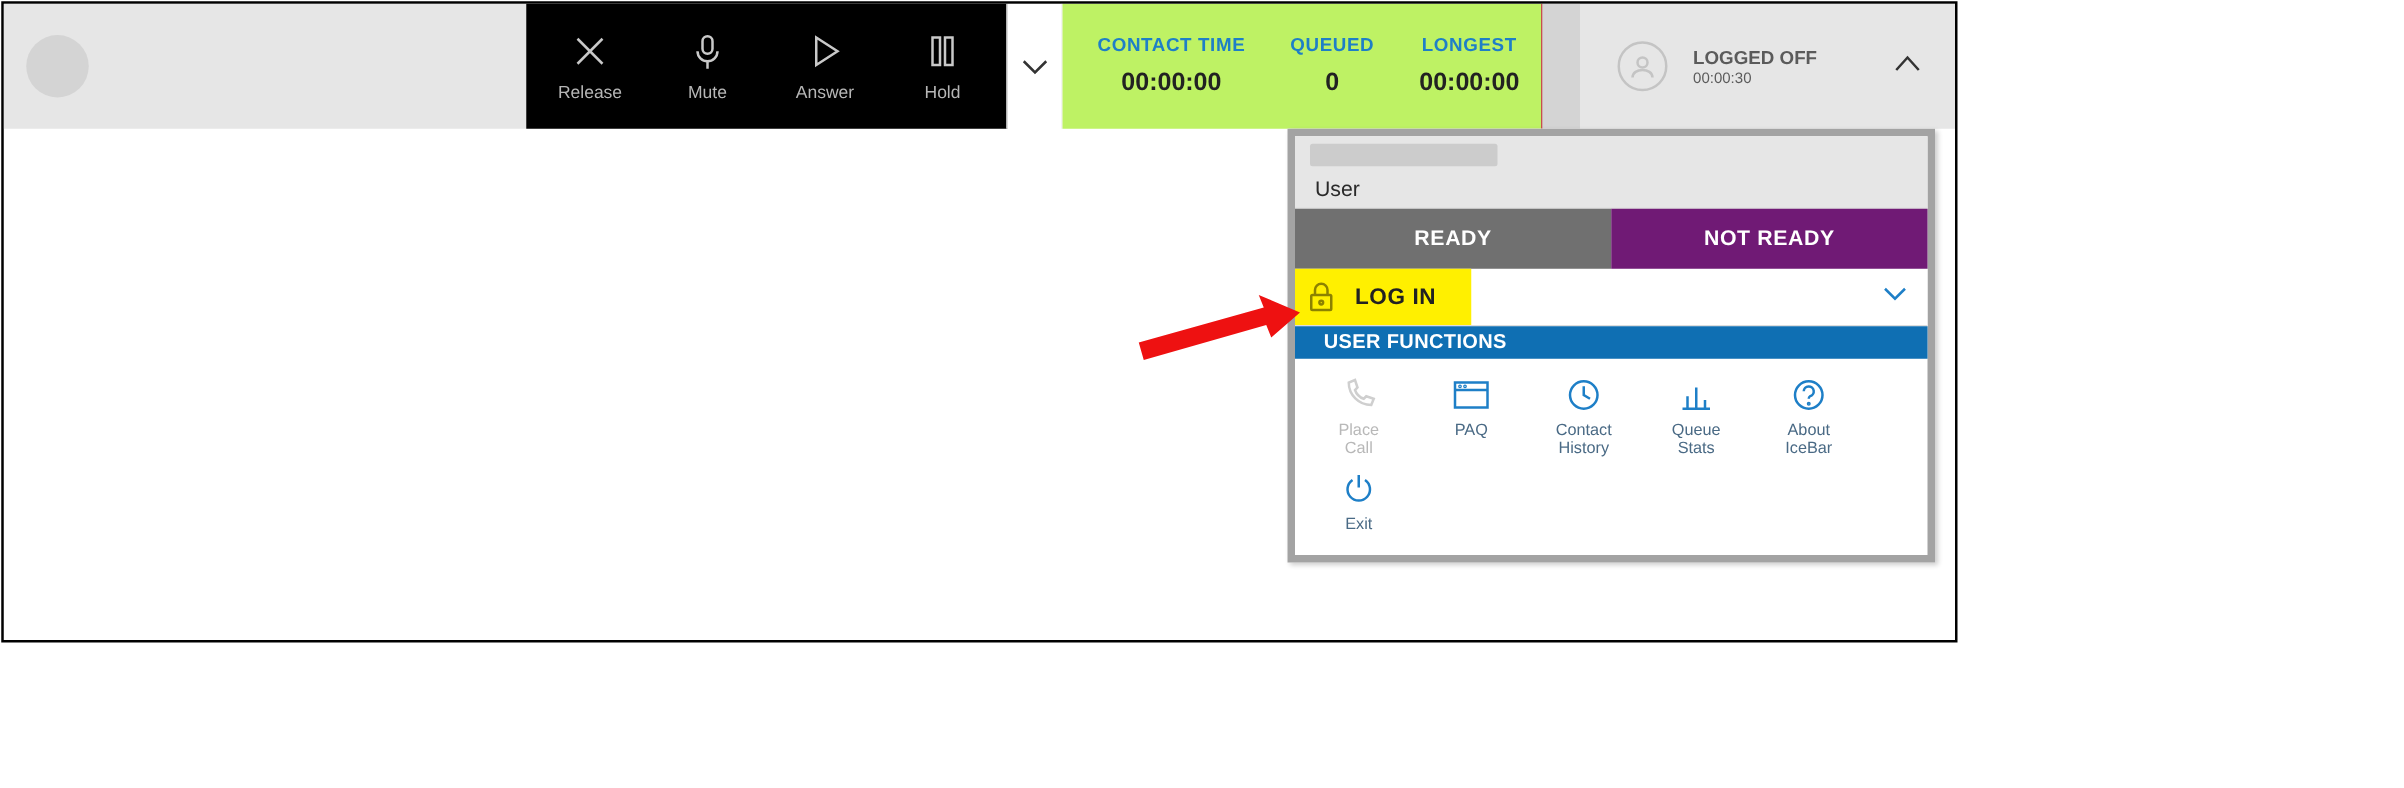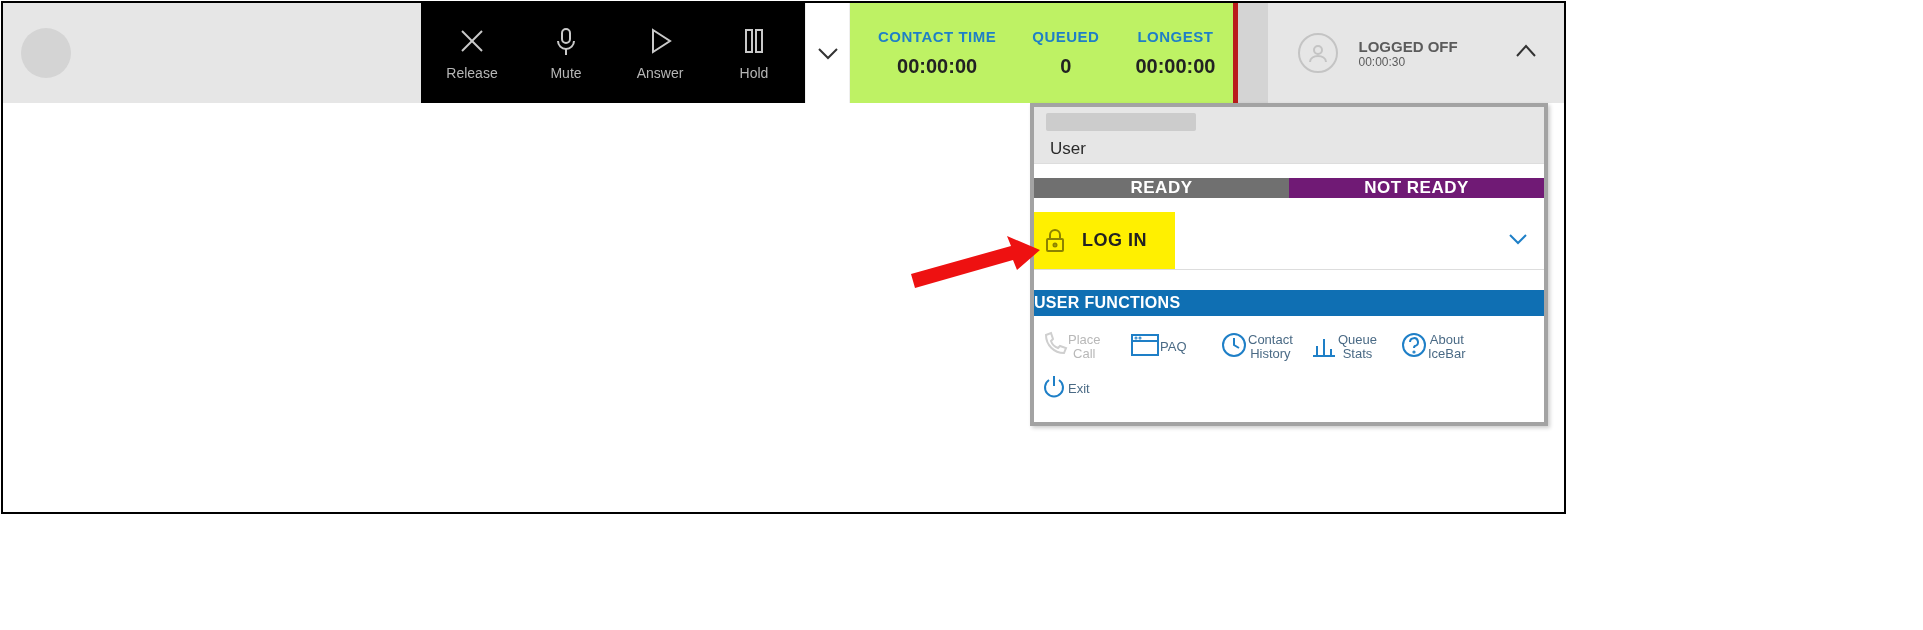--- a/index.html
+++ b/index.html
@@ -12,49 +12,49 @@
   .call-buttons { background: #000000; display: flex; align-items: center; padding: 0 4px; border-right: 1px solid #efefef; }
   .cbtn { width: 94px; display: flex; flex-direction: column; align-items: center; justify-content: center; color: #b6b6b6; font-size: 14px; cursor: pointer; }
   .cbtn svg { stroke: #c9c9c9; }
   .cbtn .lbl { margin-top: 8px; }
   .chev-wrap { width: 44px; display: flex; align-items: center; justify-content: center; background: #fff; border-right: 1px solid #efefef; }
   .stats { display: flex; align-items: center; background: #bef264; height: 100%; }
   .stat { display: flex; flex-direction: column; align-items: center; justify-content: center; padding: 0 18px; }
   .stat.first { padding-left: 28px; }
   .stat-label { color: #1e7fc7; font-size: 15px; letter-spacing: 0.5px; font-weight: 600; }
   .stat-value { color: #222; font-size: 20px; font-weight: 700; margin-top: 10px; }
-  .toolbar-right { flex: 1; background: #e6e6e6; display: flex; align-items: center; border-left: 5px solid #b91c1c; }
+  .toolbar-right { flex: 1; background: #e6e6e6; display: flex; align-items: center; border-left: 1px solid #b91c1c; }
   .sep-bar { width: 30px; height: 100%; background: #d4d4d4; }
   .user-circle { width: 40px; height: 40px; border: 2px solid #c4c4c4; border-radius: 50%; display: flex; align-items: center; justify-content: center; margin-left: 30px; }
   .user-circle svg { stroke: #c4c4c4; }
   .status-block { margin-left: 20px; color: #5b5b5b; }
   .status-block .st-label { font-weight: 600; font-size: 15px; }
   .status-block .st-time { font-size: 12px; }
   .chev-up { margin-left: auto; margin-right: 24px; }
 
   
-  .panel { position: absolute; top: 100px; left: 1027px; right: 16px; background: #fff; border: 4px solid #a3a3a3; box-shadow: 2px 2px 4px rgba(0,0,0,0.2); z-index: 10; }
+  .panel { position: absolute; top: 100px; left: 1027px; right: 16px; background: #fff; border: 6px solid #a3a3a3; box-shadow: 2px 2px 4px rgba(0,0,0,0.2); z-index: 10; }
   .panel-header { background: #e6e6e6; padding: 6px 10px 4px 12px; border-bottom: 1px solid #ddd; }
   .redact-big { display: inline-block; width: 150px; height: 18px; background: #ccc; border-radius: 2px; }
   .user-name { color: #2a2a2a; font-size: 17px; margin-top: 4px; padding-left: 4px; }
   .remote-row { display: flex; height: 30px; border: 1px solid #bdbdbd; border-left: none; border-right: none; }
   .remote-lbl { background: #0f6fb3; color: #fff; font-weight: 700; font-size: 16px; padding: 3px 8px 0 8px; }
   .remote-input { flex: 1; display: flex; align-items: center; padding-left: 6px; font-size: 16px; }
   .redact-small { display: inline-block; width: 64px; height: 18px; background: #ccc; border-radius: 2px; margin-left: 4px; }
-  .ready-row { display: flex; height: 48px; align-items: center; }
+  .ready-row { display: flex; height: 48px; }
   .ready-btn { flex: 1; display: flex; align-items: center; justify-content: center; color: #fff; font-size: 17px; font-weight: 600; letter-spacing: 0.5px; cursor: pointer; }
   .ready-btn.ready { background: #707070; }
   .ready-btn.notready { background: #701a75; }
-  .login-row { display: flex; align-items: center; height: 58px; background: #fff; border-bottom: 1px solid #ddd; }
+  .login-row { display: flex; align-items: center; height: 46px; background: #fff; border-bottom: 1px solid #ddd; }
   .login-left { display: flex; align-items: center; height: 100%; padding: 0 28px 0 10px; background: #fff000; }
   .login-left span { font-size: 18px; font-weight: 700; color: #222; margin-left: 16px; letter-spacing: 0.5px; }
   .login-chev { margin-left: auto; margin-right: 14px; }
-  .funcs-header { background: #0f6fb3; color: #fff; font-weight: 700; font-size: 16px; padding: 4px 0; letter-spacing: 0.3px; margin-top: 20px; }
+  .funcs-header { background: #0f6fb3; color: #fff; font-weight: 700; font-size: 16px; padding: 4px 23px; letter-spacing: 0.3px; }
   .funcs-grid { display: flex; flex-wrap: wrap; padding: 12px 6px 10px 6px; }
-  .func { width: 90px; display: flex; flex-direction: row; align-items: center; font-size: 13px; text-align: center; cursor: pointer; margin-bottom: 8px; }
+  .func { width: 90px; display: flex; flex-direction: column; align-items: center; font-size: 13px; text-align: center; cursor: pointer; margin-bottom: 8px; }
   .func .ficon { height: 34px; display: flex; align-items: center; justify-content: center; }
   .func .flabel { color: #4a6a85; margin-top: 4px; line-height: 1.1; white-space: pre-line; }
   .func.disabled .flabel { color: #b8b8b8; }
   .func.disabled svg { stroke: #cfcfcf; }
 
   
   .arrow { position: absolute; top: 233px; left: 900px; z-index: 20; pointer-events: none; }
 </style>
 </head>
 <body>

